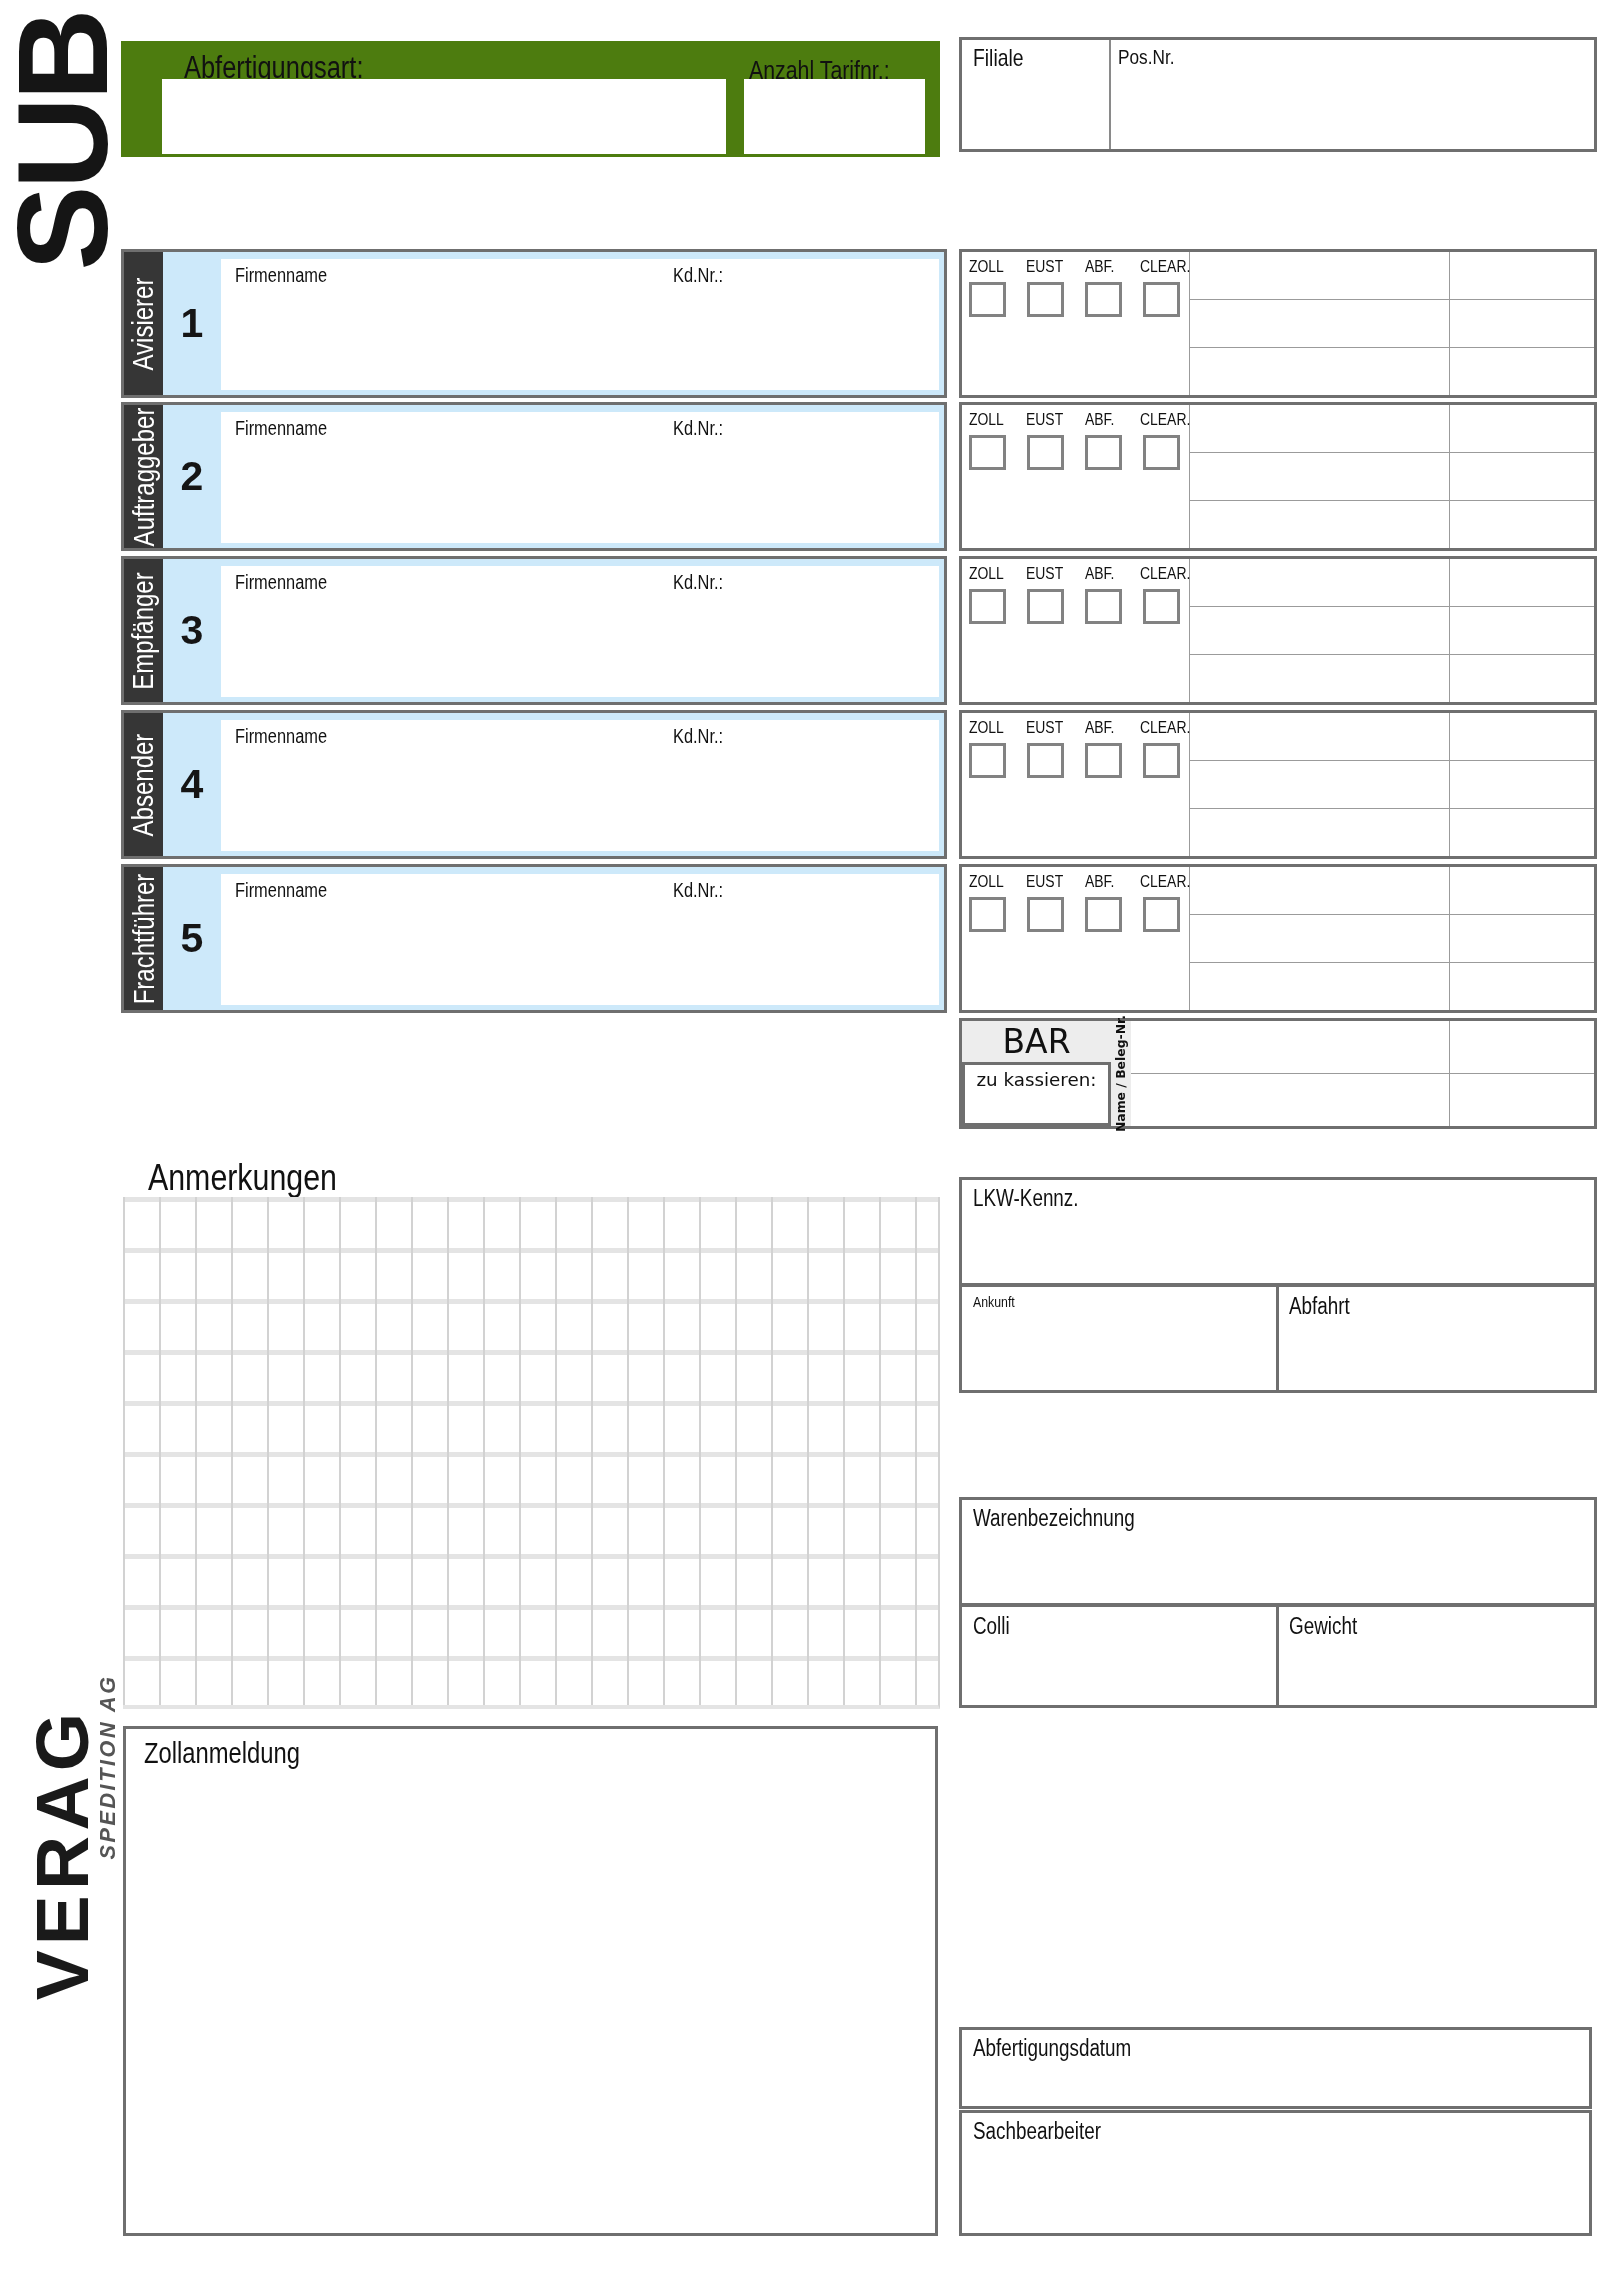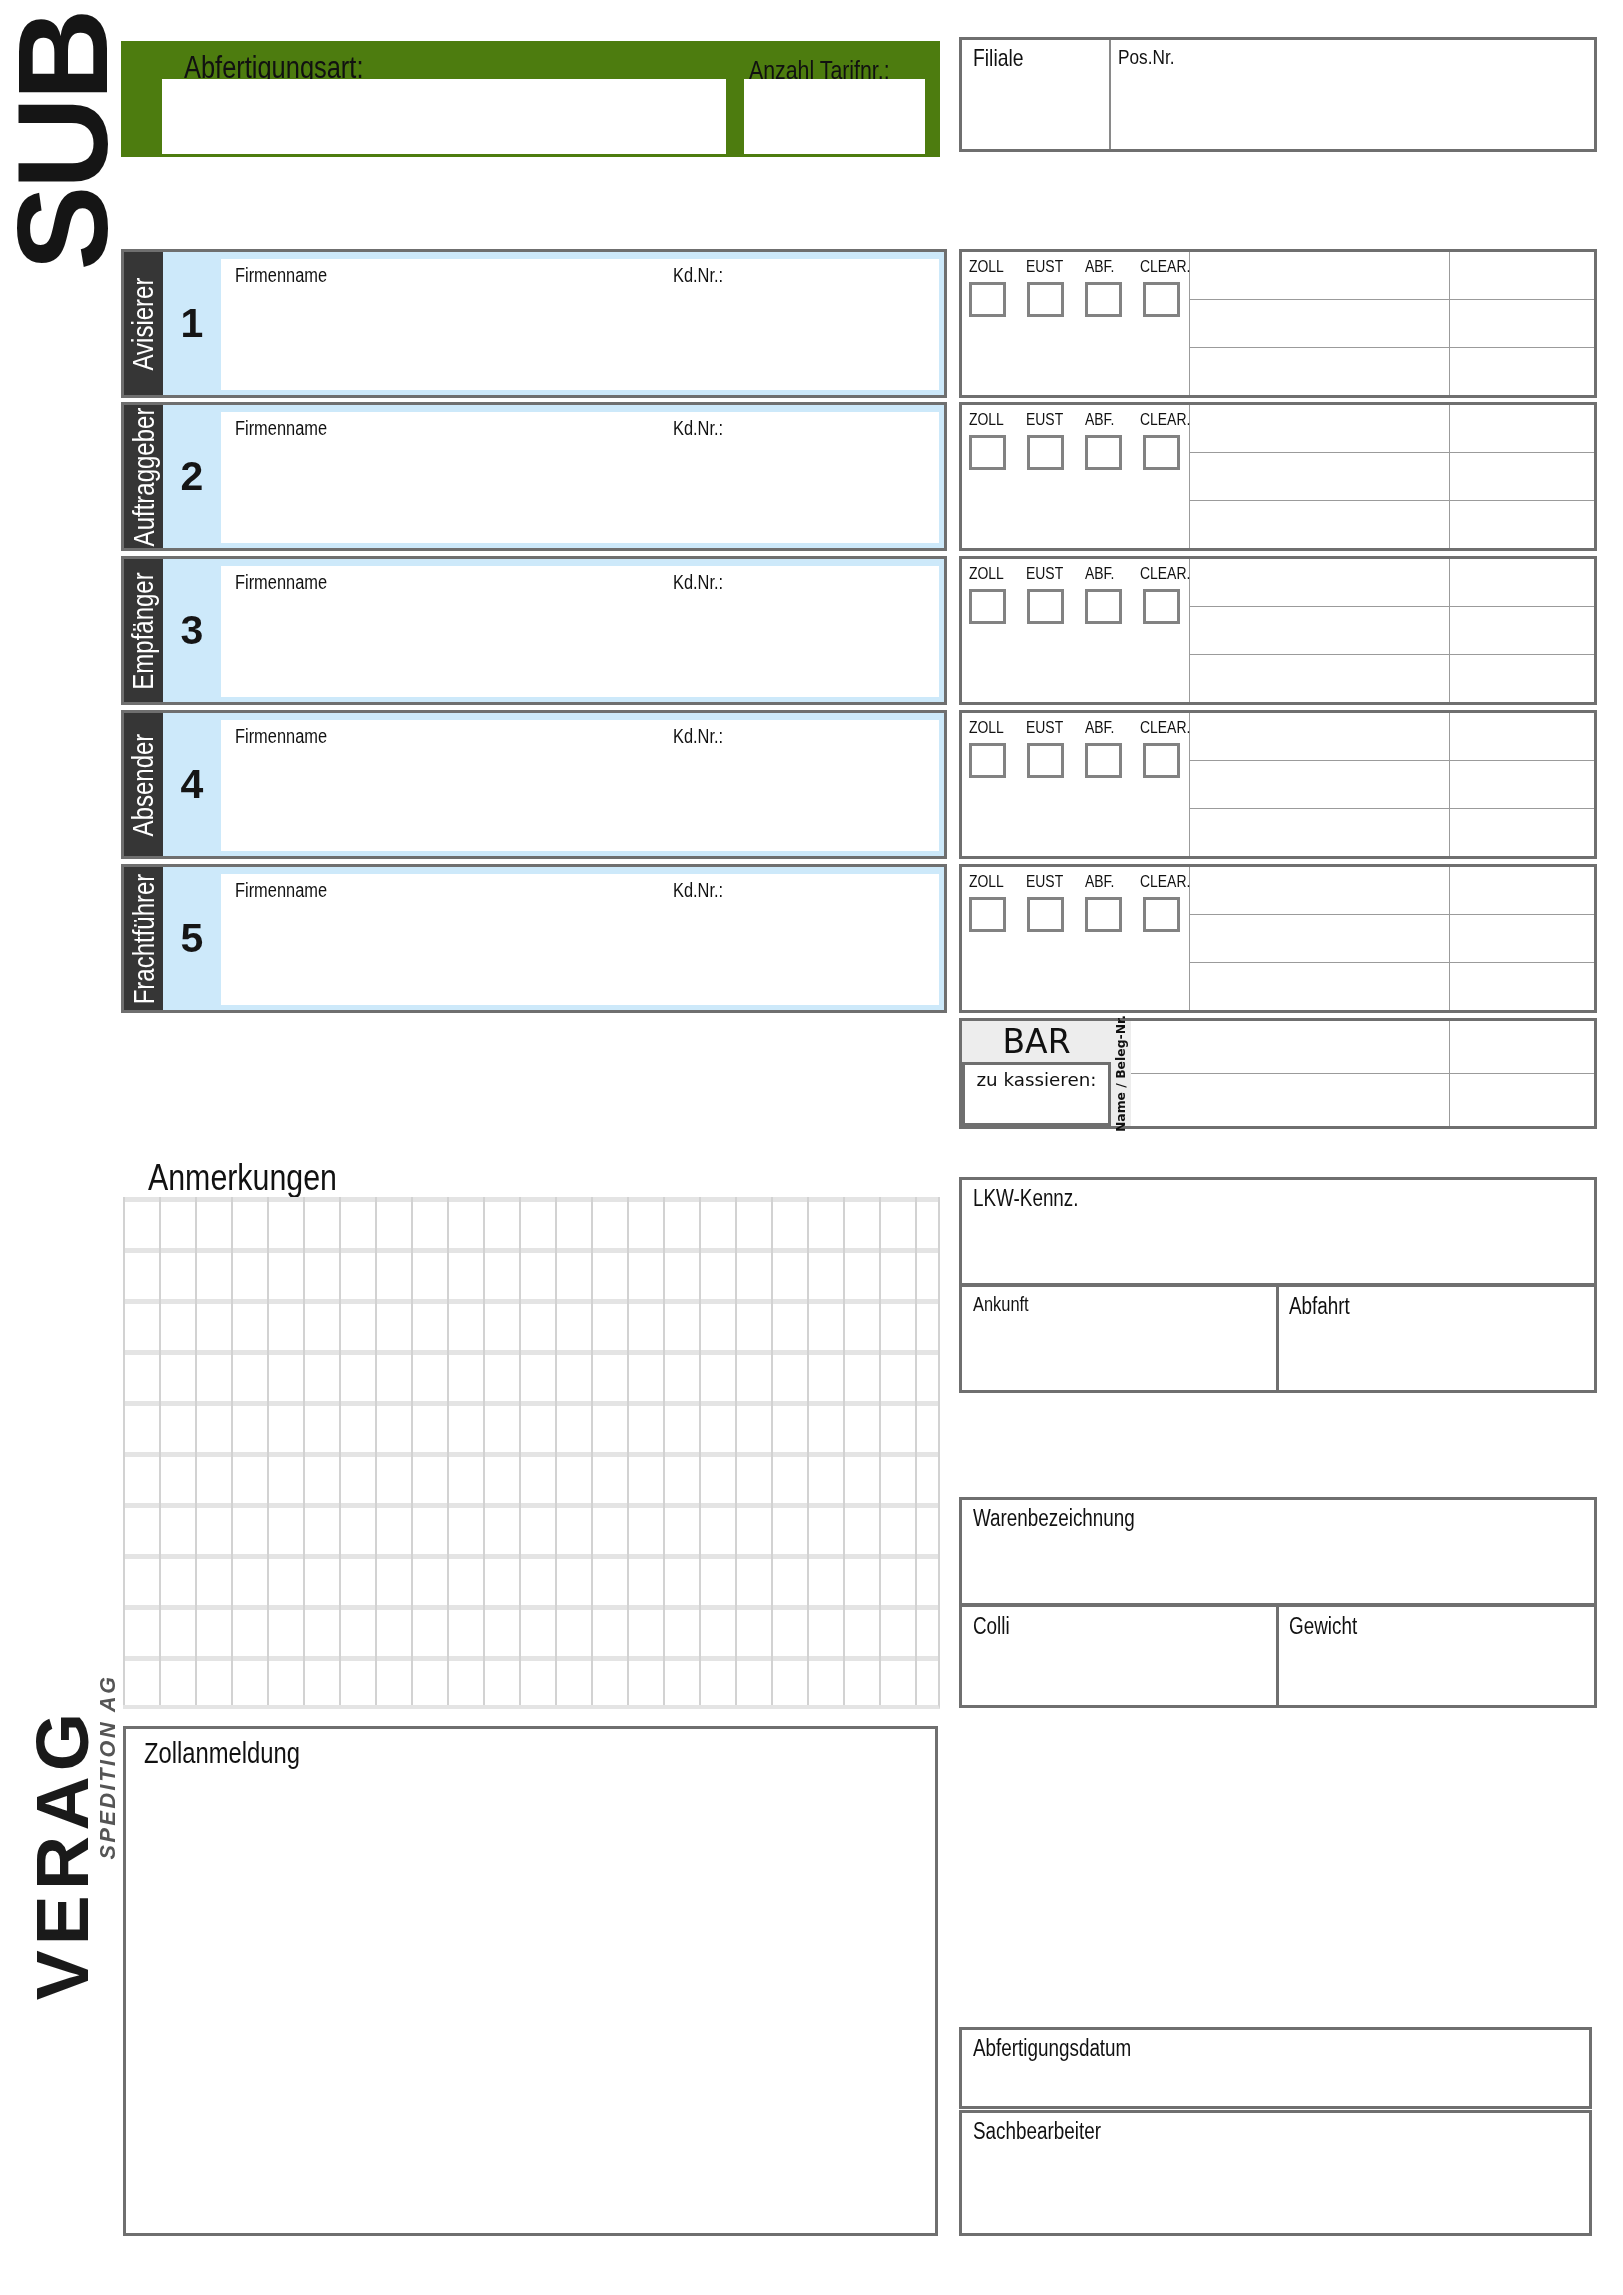--- a/index.html
+++ b/index.html
@@ -258,21 +258,21 @@
   <span class="abs" style="left:148px;top:1157px;font-size:37px;text-align:center;">
     <span class="cond">Anmerkungen</span>
   </span>
   <div class="abs grid"></div>
 
   <div class="abs gbox" style="left:959px;top:1177px;width:638px;height:216px;">
     <span class="boxlabel"><span class="cond">LKW-Kennz.</span></span>
     <div style="position:absolute;left:0;top:33px;right:0;height:71px;"></div>
     <div class="sep-h" style="top:103px;"></div>
     <div class="sep-v" style="left:314px;top:103px;bottom:0;"></div>
-    <span class="abs" style="left:10.5px;top:113px;font-size:20px;"><span class="cond">Ankunft</span></span>
+    <span class="abs" style="left:10.5px;top:113px;font-size:15px;"><span class="cond">Ankunft</span></span>
     <div style="position:absolute;left:0;top:140px;width:314px;bottom:0;"></div>
     <span class="abs" style="left:327px;top:113px;font-size:23px;"><span class="cond">Abfahrt</span></span>
     <div style="position:absolute;left:317px;top:140px;right:0;bottom:0;"></div>
   </div>
 
   <div class="abs gbox" style="left:959px;top:1497px;width:638px;height:211px;">
     <span class="boxlabel"><span class="cond">Warenbezeichnung</span></span>
     <div style="position:absolute;left:0;top:33px;right:0;height:68px;"></div>
     <div class="sep-h" style="top:103px;"></div>
     <div class="sep-v" style="left:314px;top:103px;bottom:0;"></div>

